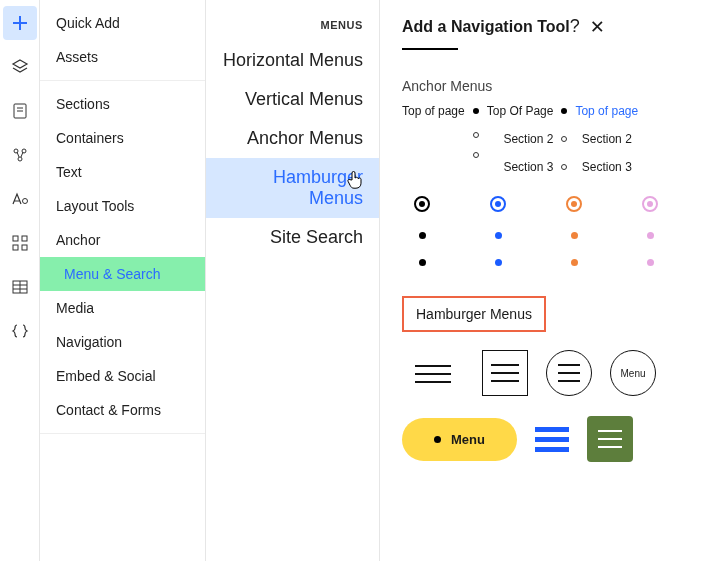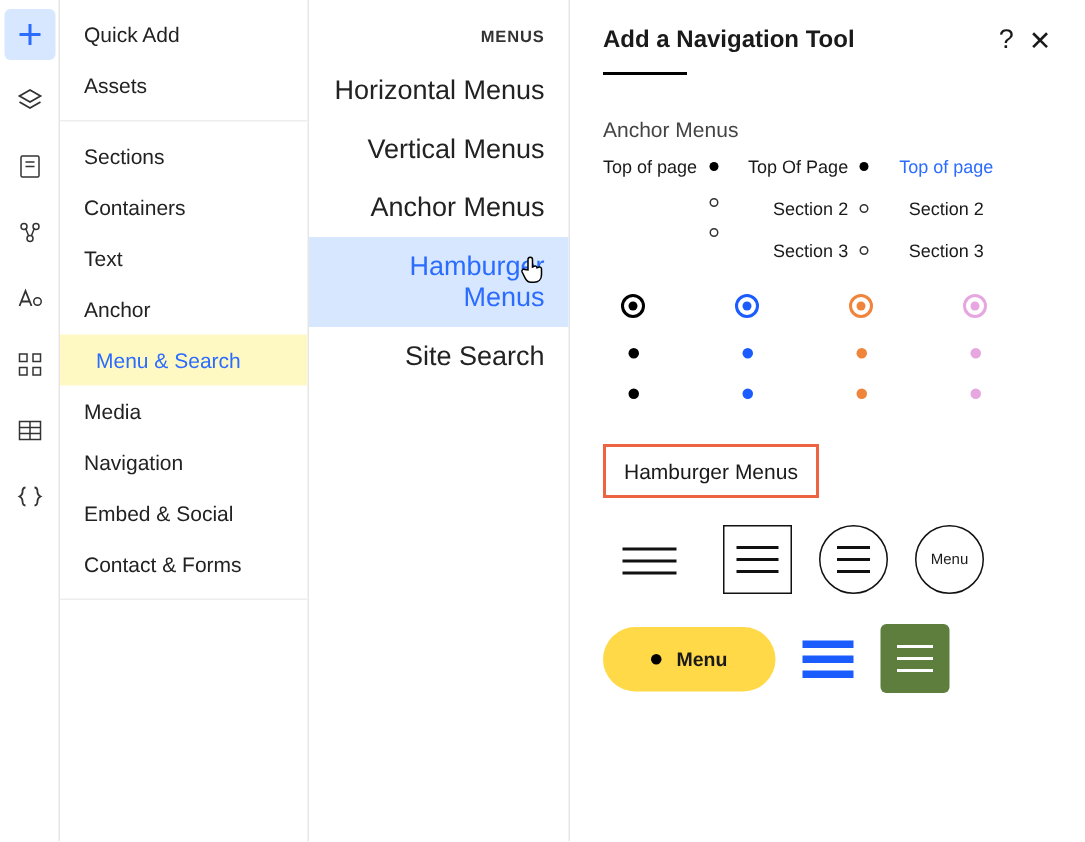--- a/index.html
+++ b/index.html
@@ -8,41 +8,41 @@
   
   
   .rail { width: 40px; background: #fff; border-right: 1px solid #e6e6e6; display: flex; flex-direction: column; align-items: center; padding-top: 6px; gap: 10px; }
   .rail-item { width: 34px; height: 34px; display: flex; align-items: center; justify-content: center; cursor: pointer; color: #333; border-radius: 4px; }
   .rail-item.active { background: #d6e7ff; color: #2b6cff; }
   
   
   .col1 { width: 166px; border-right: 1px solid #e6e6e6; overflow-y: auto; }
   .col1-group { border-bottom: 1px solid #eee; padding: 6px 0; }
   .col1-item { padding: 9px 16px; cursor: pointer; font-size: 14px; color: #222; }
-  .col1-item.active { background: #fef9c3; color: #2b6cff; padding-left: 24px; }
+  .col1-item.active { background: #86efac; color: #2b6cff; padding-left: 24px; }
   
   
   .col2 { width: 174px; border-right: 1px solid #e6e6e6; padding: 14px 0; position: relative; text-align: right; }
   .col2-header { font-size: 11px; font-weight: 700; letter-spacing: .05em; color: #333; padding: 5px 16px 10px; }
   .col2-item { padding: 9px 16px; cursor: pointer; font-size: 18px; color: #222; }
   .col2-item.active { background: #d6e7ff; color: #2b6cff; }
   .cursor-img { position: absolute; left: 344px; top: 188px; pointer-events:none; }
   .col2 .cursor-img { left: 140px; top: 170px; }
   
   
   .panel { flex: 1; padding: 16px 22px; overflow-y: auto; }
-  .panel-head { display: flex; justify-content: space-between; align-items: center; margin-bottom: 10px; }
+  .panel-head { display: flex; align-items: center; margin-bottom: 10px; }
   .panel-title { font-size: 16px; font-weight: 700; }
   .panel-icons { display: flex; gap: 10px; font-size: 18px; }
   .panel-icons span { cursor: pointer; }
   .underline { width: 56px; height: 2px; background: #000; margin-bottom: 28px; }
   
   .section-label { font-size: 14px; color: #444; margin-bottom: 10px; }
   
-  .anchors-row { display: flex; gap: 20px; margin-bottom: 22px; }
+  .anchors-row { display: flex; gap: 8px; margin-bottom: 22px; }
   .anchor-col { display: flex; flex-direction: column; gap: 14px; align-items: flex-end; font-size: 12px; }
   .anchor-line { display: flex; align-items: center; gap: 8px; }
   .anchor-line .txt { white-space: nowrap; }
   .anchor-line.link .txt { color: #2b6cff; }
   .bullet { width:6px; height:6px; border-radius:50%; background:#000; }
   .bullet.open { background:#fff; border:1px solid #333; }
   
   .color-row { display: flex; gap: 60px; margin-left: 12px; margin-bottom: 30px; }
   .color-col { display: flex; flex-direction: column; gap: 20px; align-items: center; }
   .ring { width: 16px; height: 16px; border-radius:50%; border: 2px solid; display:flex; align-items:center; justify-content:center; cursor:pointer; }
@@ -128,20 +128,21 @@
 
   <div class="col1">
     <div class="col1-group">
       <div class="col1-item">Quick Add</div>
       <div class="col1-item">Assets</div>
     </div>
     <div class="col1-group">
       <div class="col1-item">Sections</div>
       <div class="col1-item">Containers</div>
       <div class="col1-item">Text</div>
+      <div class="col1-item">Layout Tools</div>
       <div class="col1-item">Anchor</div>
       <div class="col1-item active">Menu &amp; Search</div>
       <div class="col1-item">Media</div>
       <div class="col1-item">Navigation</div>
       <div class="col1-item">Embed &amp; Social</div>
       <div class="col1-item">Contact &amp; Forms</div>
     </div>
   </div>
 
   <div class="col2">

